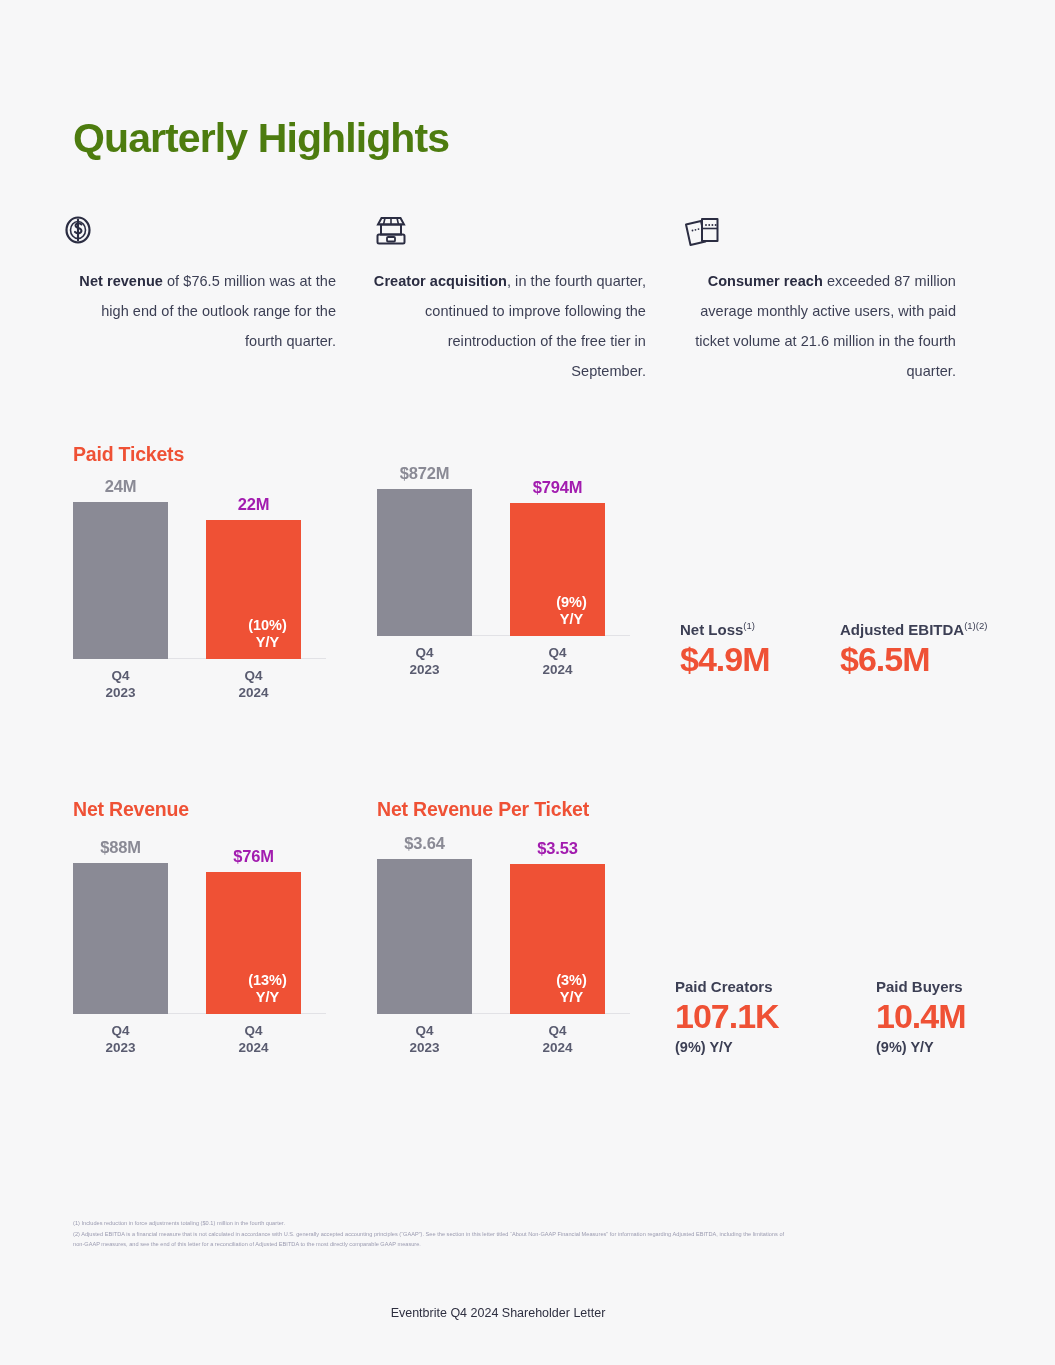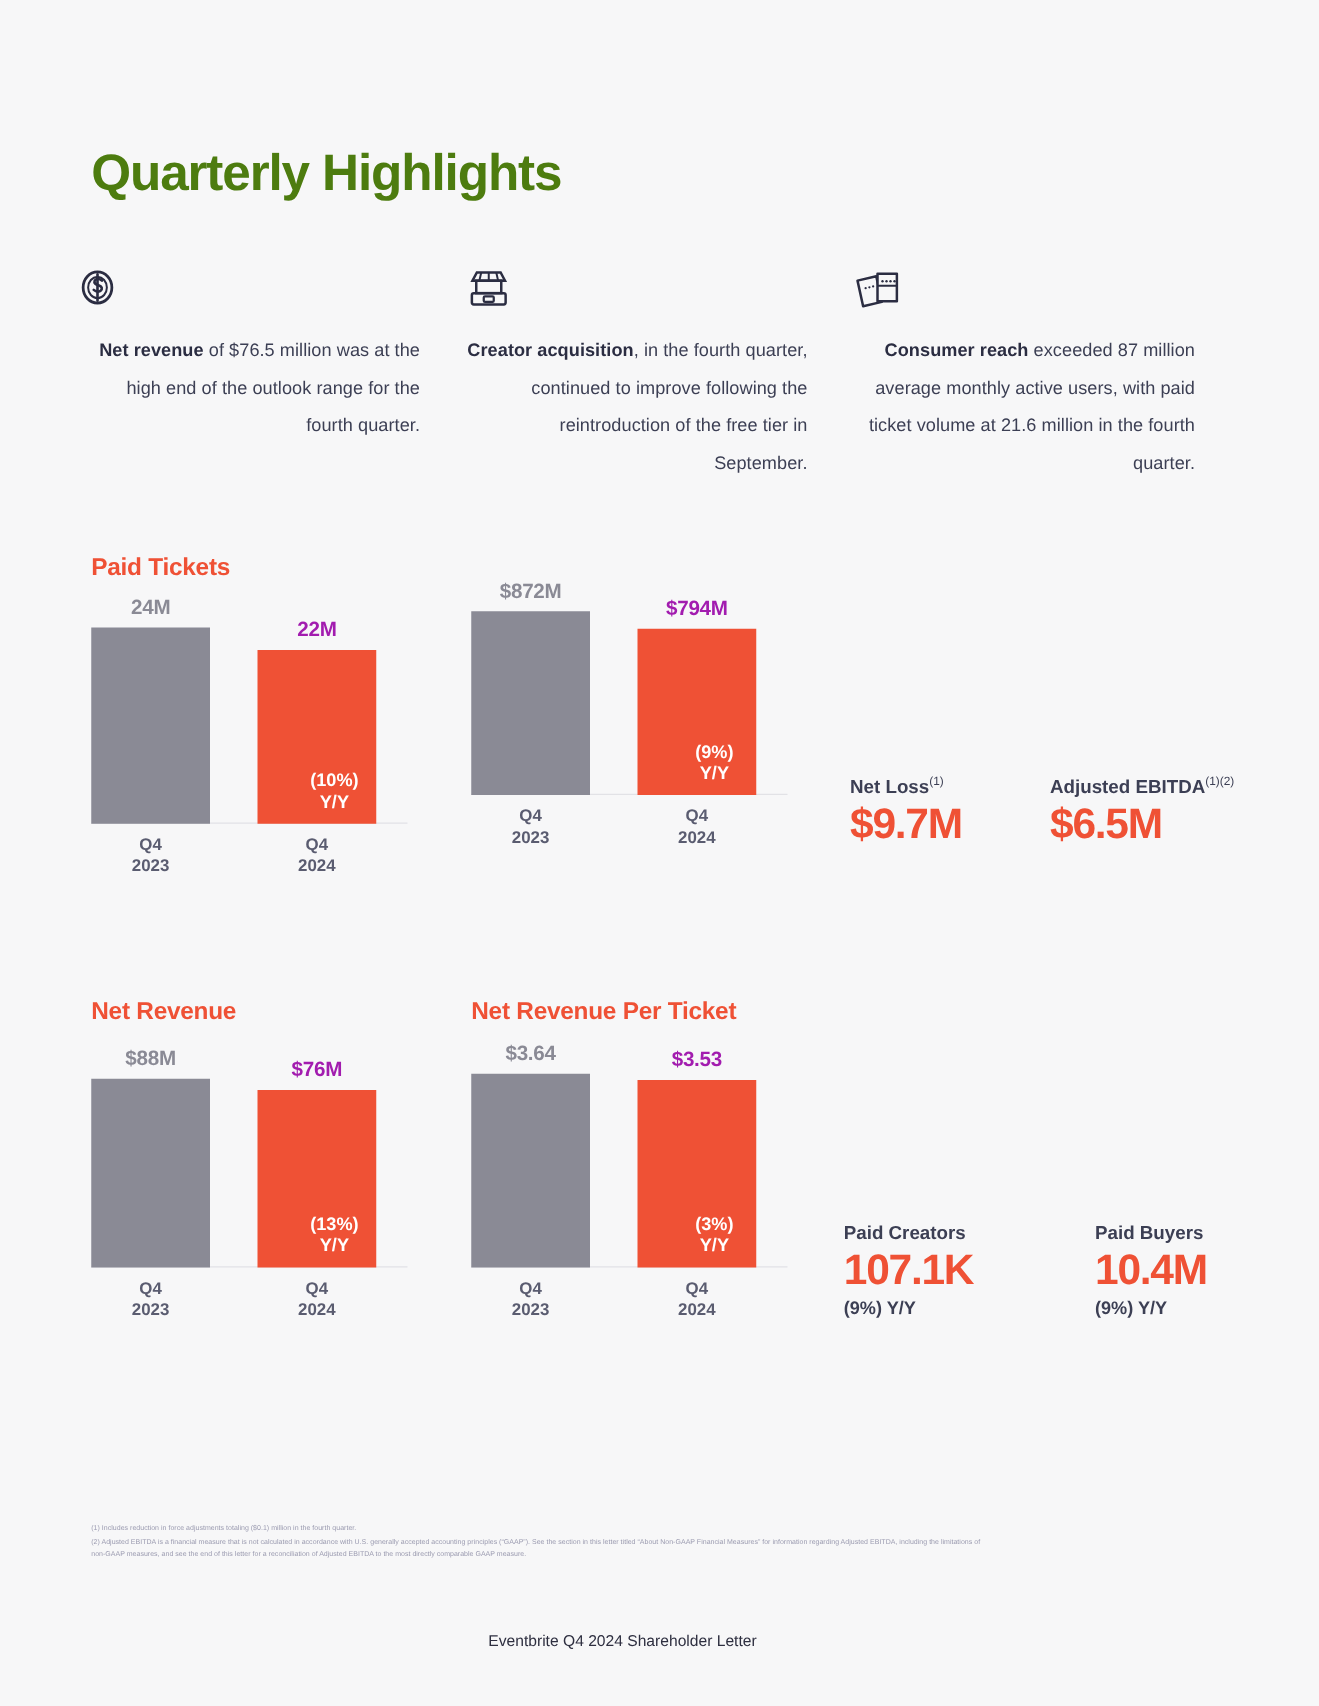--- a/index.html
+++ b/index.html
@@ -224,21 +224,21 @@
         </div>
       </div>
     </div>
   </div>
 
   <div class="kpi-row" style="left:680px; top:620px;">
     <div class="kpi" style="width:160px;">
       <div class="kpi-label">
         <span>Net Loss</span><sup>(1)</sup>
       </div>
-      <div class="kpi-value">$9.7M</div>
+      <div class="kpi-value">$4.9M</div>
     </div>
     <div class="kpi" style="width:185px;">
       <div class="kpi-label">
         <span>Adjusted EBITDA</span><sup>(1)(2)</sup>
       </div>
       <div class="kpi-value">$6.5M</div>
     </div>
   </div>
 
   <div class="chart" style="left:73px; top:798px;">

